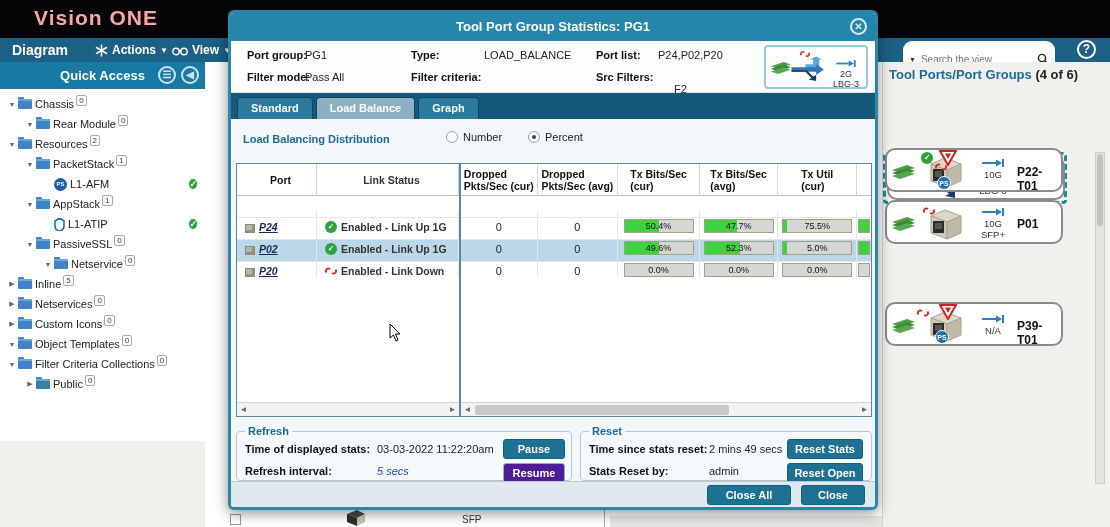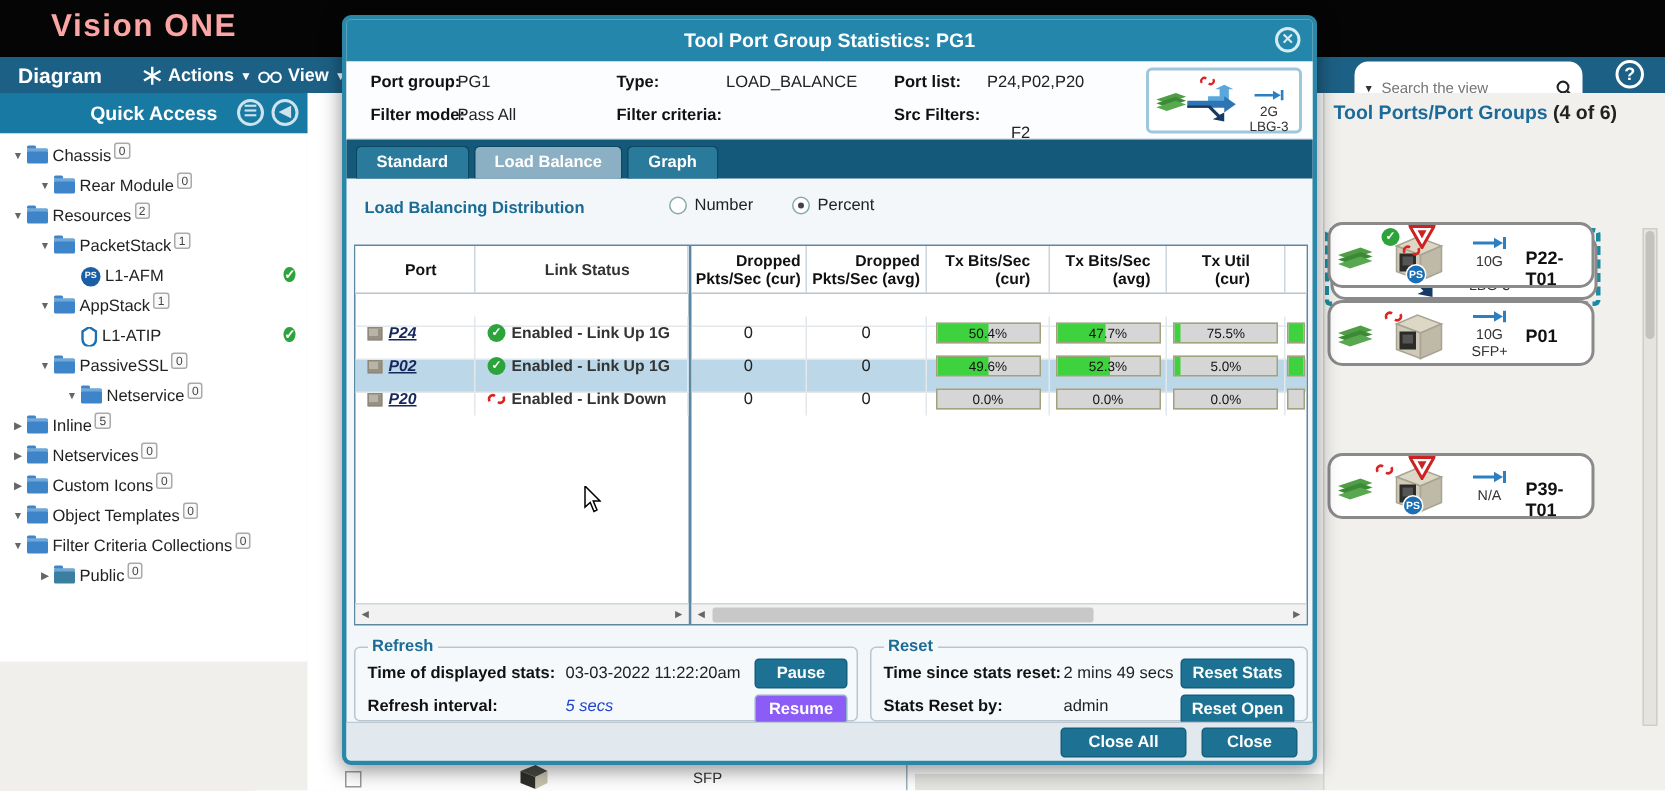--- a/index.html
+++ b/index.html
@@ -79,24 +79,24 @@
   .tab.active { background:#8cb0c3; }
   .m-content { left:0; top:106px; width:644px; height:306px; }
   .dist-label { position:absolute; left:12px; top:14px; font-size:11px; font-weight:bold; color:#1b6b94; }
   .radio { position:absolute; top:12px; display:flex; align-items:center; gap:5px; font-size:11px; color:#222; }
   .rdot { width:12px; height:12px; border:1px solid #8aa; border-radius:50%; background:#fff; position:relative; }
   .radio.on .rdot::after { content:""; position:absolute; left:3px; top:3px; width:4px; height:4px; border-radius:50%; background:#444; }
   .pane { position:absolute; top:44px; height:254px; background:#fff; border:1px solid #5b87a3; }
   .pane-l { left:5px; width:224px; }
   .pane-r { left:229px; width:412px; overflow:hidden; }
   .thead { display:flex; background:#fff; border-bottom:1px solid #b8c4cc; height:32px; }
-  .th { font-size:10.5px; font-weight:bold; color:#111; text-align:right; border-right:1px solid #ccd5db; display:flex; align-items:center; justify-content:center; white-space:pre-line; line-height:12px; }
+  .th { font-size:10.5px; font-weight:bold; color:#111; text-align:left; border-right:1px solid #ccd5db; display:flex; align-items:center; justify-content:center; white-space:pre-line; line-height:12px; }
   .trw { display:flex; height:22px; border-bottom:1px solid #e2e8ec; align-items:center; }
   .trw.sel { background:#bcd8e8; }
-  .td { border-right:1px solid #e2e8ec; height:22px; display:flex; align-items:center; justify-content:center; font-size:11px; color:#222;margin-top:31px; }
+  .td { border-right:1px solid #e2e8ec; height:22px; display:flex; align-items:flex-end; justify-content:center; font-size:11px; color:#222;margin-top:31px; }
   .c-port { width:80px; justify-content:flex-start; padding-left:8px; gap:4px; }
   .c-stat { width:142px; justify-content:flex-start; padding-left:8px; gap:4px; font-weight:bold; color:#333; font-size:10.5px; }
   .c-n { width:77px; } .c-n2 { width:81px; }
   .c-b1 { width:82px; } .c-b2 { width:79px; } .c-b3 { width:79px; } .c-px { width:14px; border-right:none; }
   .pname { font-size:10.5px; font-style:italic; font-weight:bold; color:#16275c; text-decoration:underline; cursor:pointer; }
   .mini-cube { width:10px; height:9px; background:#b9b4a6; border:1px solid #8c887c; box-shadow:inset -2px -2px 0 #979183; }
   .st-up { width:12px; height:12px; border-radius:50%; background:#2ca33b; color:#fff; font-size:8px; text-align:center; line-height:12px; flex:none; }
   .st-up::after { content:"\2713"; }
   .bar { position:relative; width:70px; height:14px; background:#d6d6d6; border:1px solid #a2a27e; overflow:hidden; }
   .bar .fill { position:absolute; left:0; top:0; bottom:0; background:#3fd23f; }
@@ -107,21 +107,21 @@
   .hs-thumb { position:absolute; left:14px; top:2px; height:10px; width:62%; background:#c8c8c8; border-radius:2px; }
   .cursor-ic { position:absolute; left:152px; top:160px; z-index:5; }
 
   fieldset.grp { position:absolute; top:412px; height:56px; border:1px solid #b9c6cf; border-radius:4px; background:#f6f9fb; }
   fieldset.grp legend { font-size:11px; font-weight:bold; color:#1b6b94; margin-left:8px; padding:0 3px; }
   .g-refresh { left:5px; width:336px; } .g-reset { left:349px; width:292px; }
   .glabel { position:absolute; font-size:11px; font-weight:bold; color:#111; }
   .gval { position:absolute; font-size:11px; color:#222; }
   .gval.link { color:#2244cc; font-style:italic; cursor:pointer; }
   .btn { background:#1d7294; color:#fff; font-size:11px; font-weight:bold; border:1px solid #135f7d; border-radius:3px; text-align:center; cursor:pointer; font-family:"Liberation Sans",sans-serif; }
-  .btn.disabled { background:#8b5cf6; border-color:#8fb2c5; cursor:default; }
+  .btn.disabled { background:#4c1d95; border-color:#8fb2c5; cursor:default; }
   .gbtn { position:absolute; width:62px; height:20px; line-height:18px; }
   .rbtn { position:absolute; width:76px; height:20px; line-height:18px; }
   .m-footer { left:0; top:468px; width:644px; height:26px; background:#e2e9ee; border-top:1px solid #bcc8d2; display:flex; justify-content:flex-end; align-items:center; gap:10px; padding-right:10px; border-radius:0 0 3px 3px; }
   .fbtn { width:84px; height:20px; line-height:18px; }
 </style>
 </head>
 <body>
 
 <div class="screen">
 

